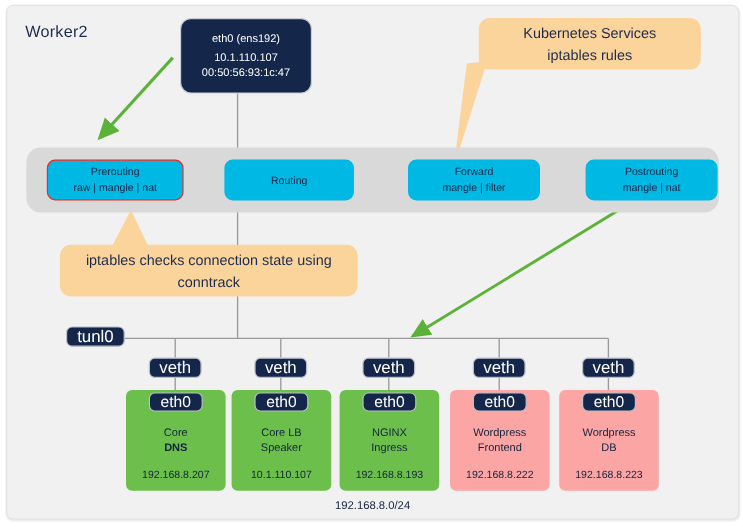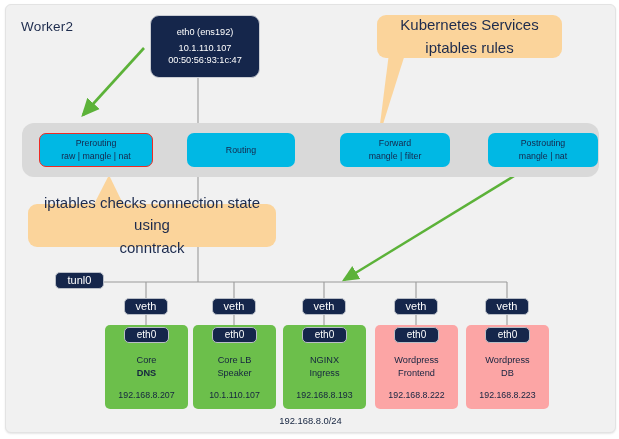--- a/index.html
+++ b/index.html
@@ -56,27 +56,27 @@
     width: 110px; height: 63px;
     font-size: 9.2px;
     border-radius: 9px;
   }
   #nic-box .nic-name { font-size: 9.2px; margin-bottom: 3px; }
   #nic-box .nic-ip   { font-size: 9.2px; }
   #nic-box .nic-mac  { font-size: 9.2px; }
 
   .small-navy {
     border-radius: 5px;
-    font-size: 11px;
+    font-size: 14px;
     height: 17px;
     border: 1px solid #b9bec7;
   }
   #tunl0 { left: 49px; top: 267px; width: 49px; }
   .veth-box { width: 44px; }
-  .eth0-box { width: 45px; height: 16px; font-size: 10px; }
+  .eth0-box { width: 45px; height: 16px; font-size: 13px; }
 
   
   #iptables-band {
     left: 16px; top: 118px;
     width: 577px; height: 54px;
     background: #d9d9d9;
     border-radius: 12px;
   }
 
   .chain {
@@ -103,23 +103,24 @@
 
   
   .callout {
     background: #fbd49b;
     border-radius: 9px;
     color: #1d2b4d;
     display: flex;
     align-items: center;
     justify-content: center;
     text-align: center;
-    font-size: 15px;
+    font-size: 12px;
     line-height: 1.5;
     padding: 0 8px;
+    margin-left: 22px;
   }
   #callout-k8s {
     left: 371px; top: 10px;
     width: 185px; height: 43px;
   }
   #callout-conntrack {
     left: 22px; top: 199px;
     width: 248px; height: 43px;
   }
 

